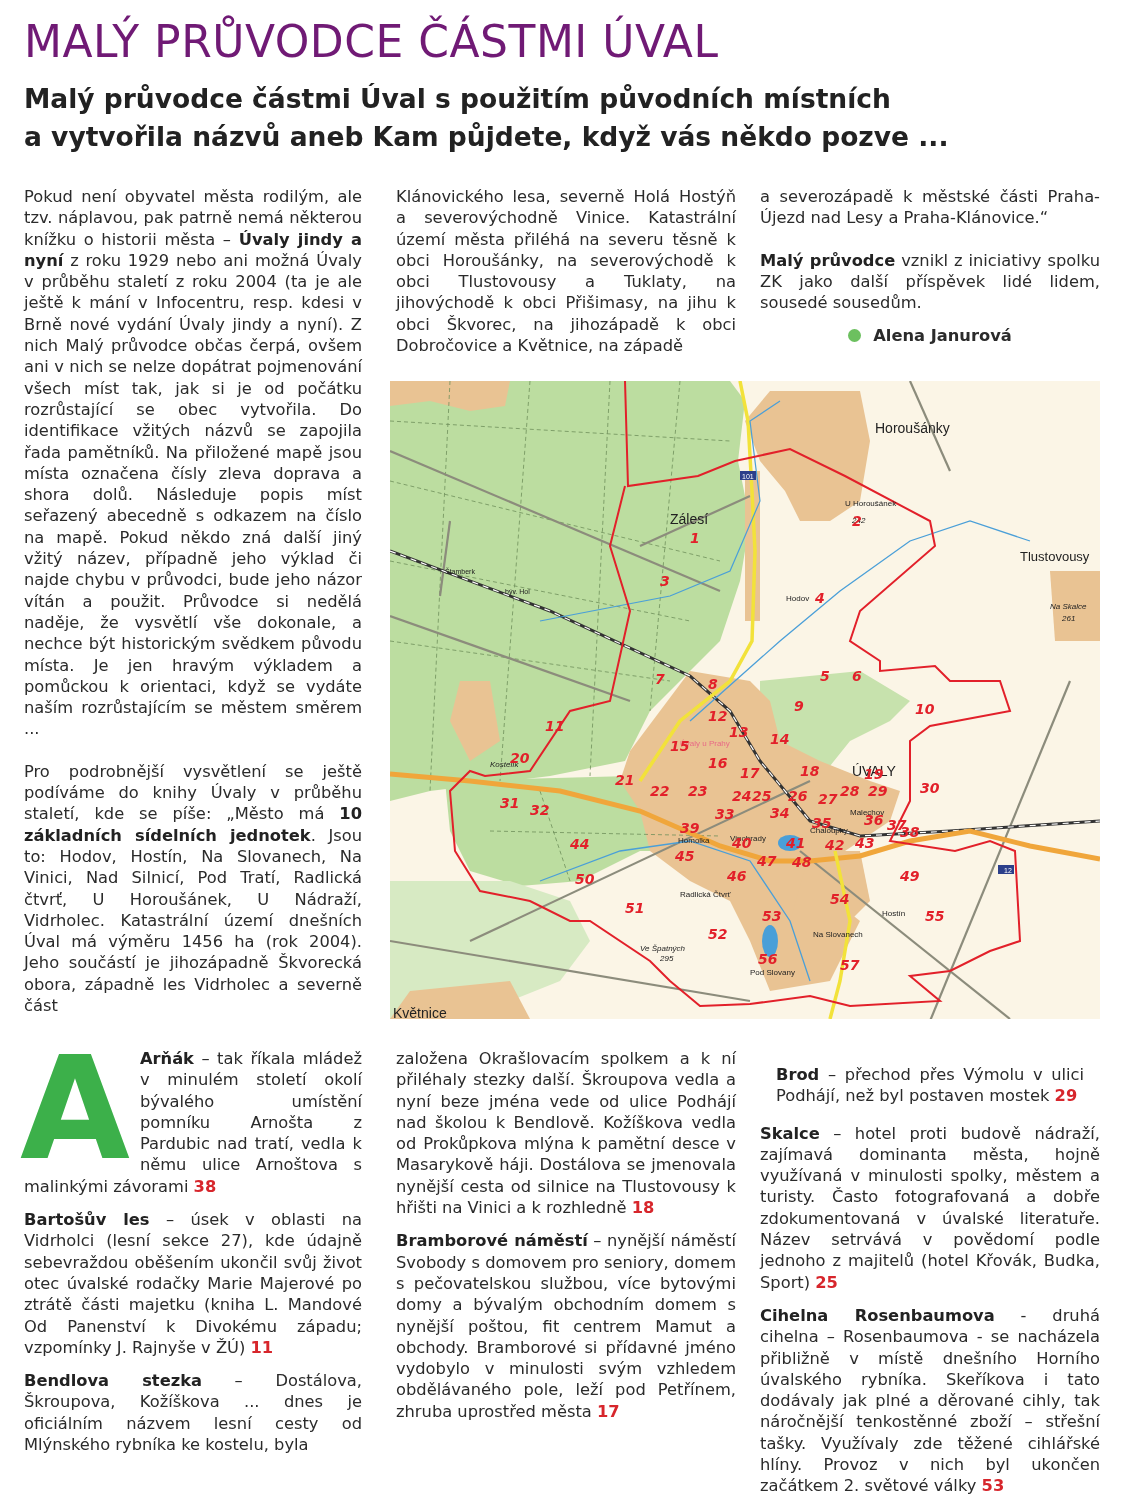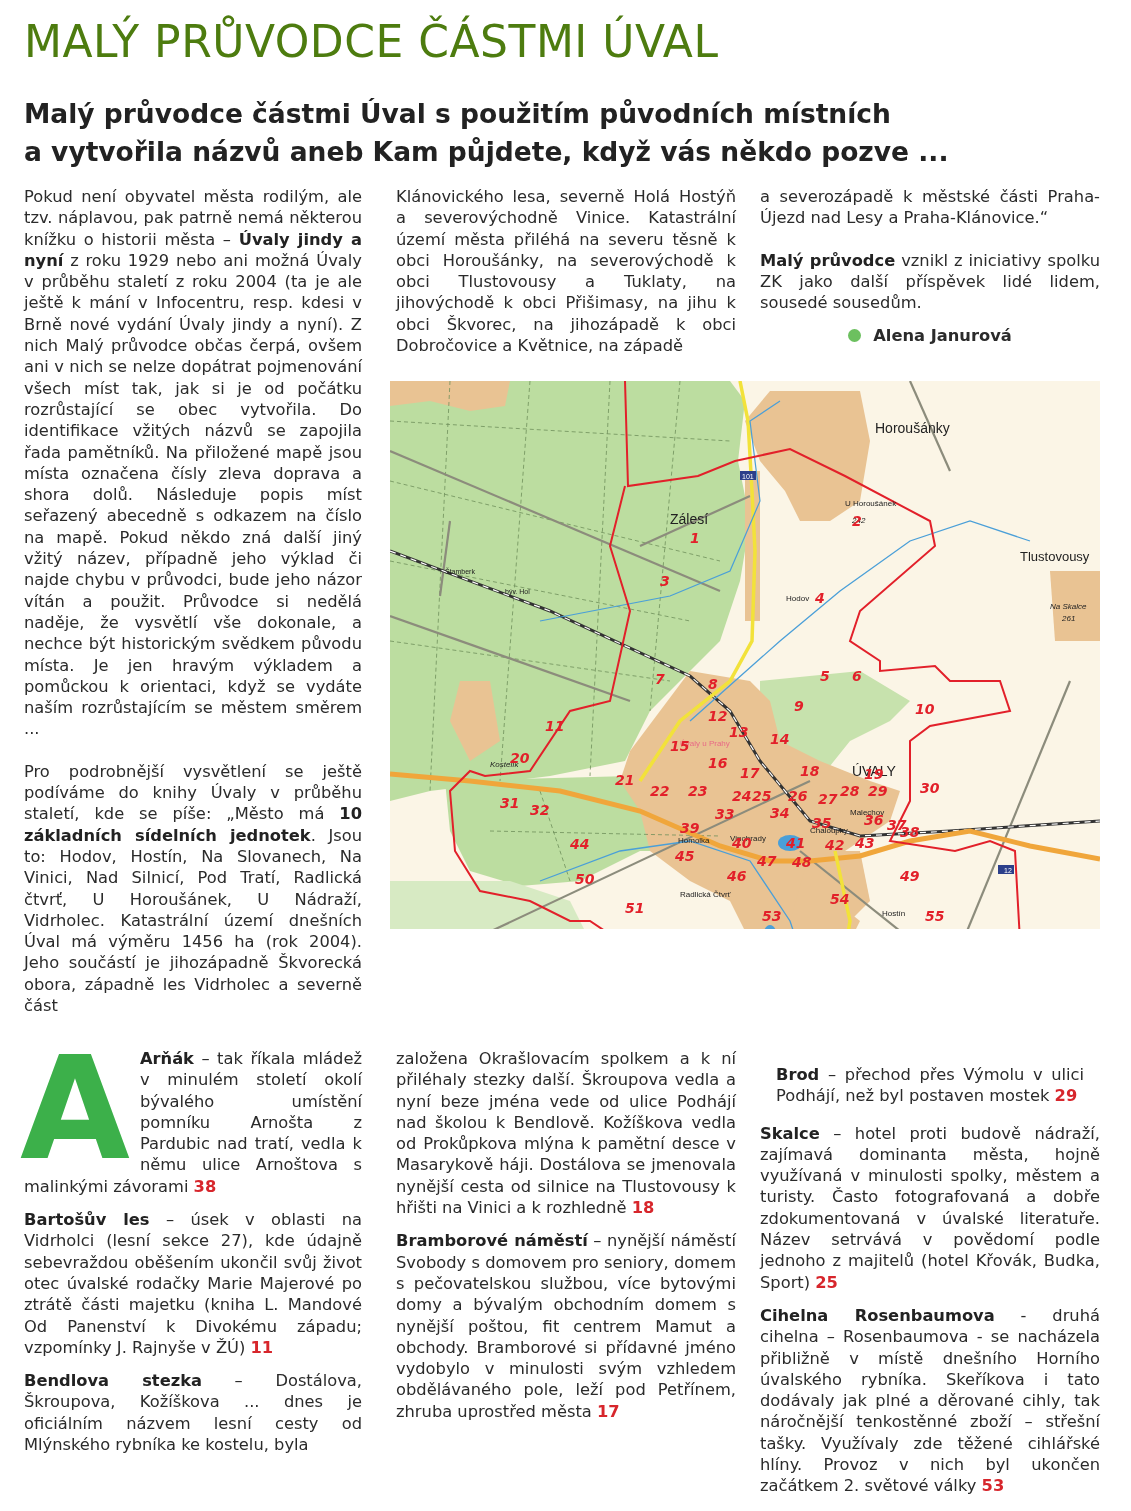--- a/index.html
+++ b/index.html
@@ -1,34 +1,34 @@
 <!DOCTYPE html>
 <html><head>
 <meta charset="utf-8">
 <style>
   html, body { margin:0; padding:0; background:#fff; }
   body { width:1131px; height:1511px; position:relative; overflow:hidden;
          font-family:"DejaVu Sans", sans-serif; color:#2b2b2b; }
   .title { position:absolute; left:24px; top:16px; font-size:44px; font-weight:400;
-           color:#4d7c0f; letter-spacing:0.5px; margin:0; font-family:"DejaVu Sans", sans-serif; }
-  .subtitle { position:absolute; left:24px; top:95px; width:1090px; font-size:26.5px; line-height:38px;
+           color:#701a75; letter-spacing:0.5px; margin:0; font-family:"DejaVu Sans", sans-serif; }
+  .subtitle { position:absolute; left:24px; top:80px; width:1090px; font-size:26.5px; line-height:38px;
               font-weight:bold; color:#222; margin:0; }
   .col { position:absolute; font-size:16.3px; line-height:21.3px; text-align:justify; }
   .col p { margin:0; }
   .col .gap { height:21px; }
   .c1 { left:24px; width:338px; }
   .c2 { left:396px; width:340px; }
   .c3 { left:760px; width:340px; }
   .top { top:186px; }
   b { font-weight:bold; color:#222; }
   .num { color:#d7262c; font-weight:bold; }
   .author { text-align:center; font-weight:bold; margin-top:12px !important; }
   .dot { display:inline-block; width:13px; height:13px; border-radius:50%; background:#6cc05f;
          margin-right:12px; vertical-align:-1px; }
-  .map { position:absolute; left:390px; top:381px; width:710px; height:548px; background:#fbf5e6; overflow:hidden; }
+  .map { position:absolute; left:390px; top:381px; width:710px; height:638px; background:#fbf5e6; overflow:hidden; }
   .map svg { display:block; }
   .dropcap { float:left; font-size:142px; line-height:118px; color:#3cb04a; font-weight:bold;
              margin:2px 10px 0 -4px; font-family:"DejaVu Sans", sans-serif; }
   .entry { margin-bottom:12px !important; }
   .bottom { top:1048px; }
   .lbl-num { font-family:"DejaVu Sans", sans-serif; font-style:italic; font-weight:bold; fill:#e2202a; font-size:14px; }
   .lbl-place { font-family:"Liberation Sans", sans-serif; fill:#222; }
 </style>
 </head>
 <body>

